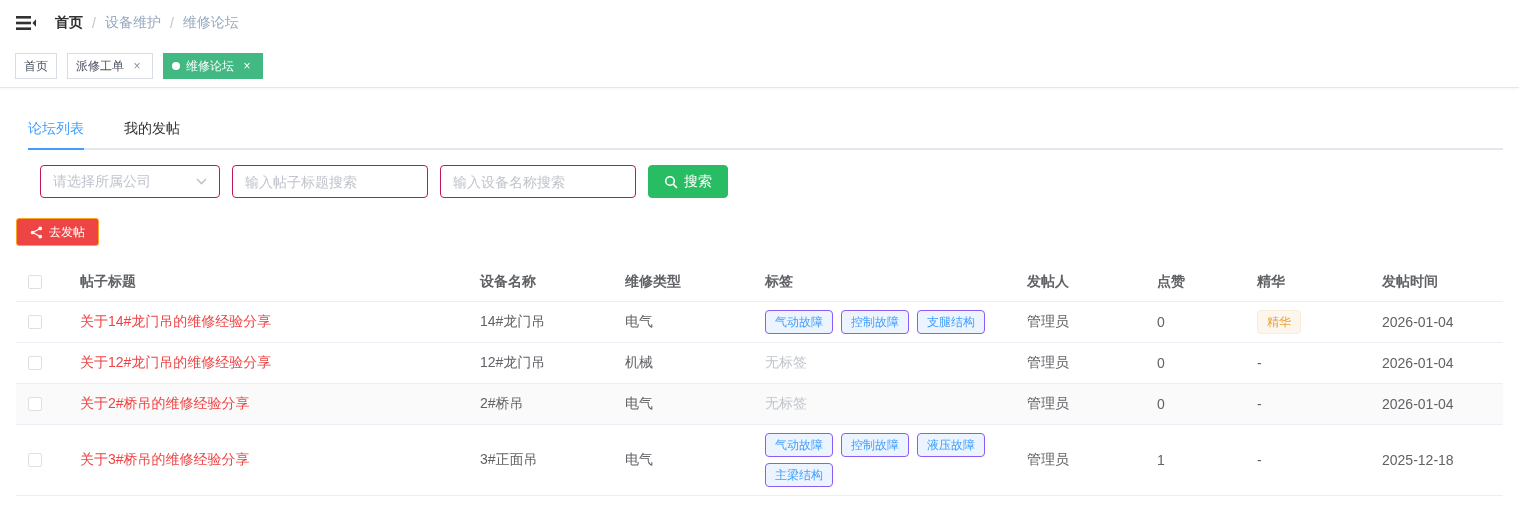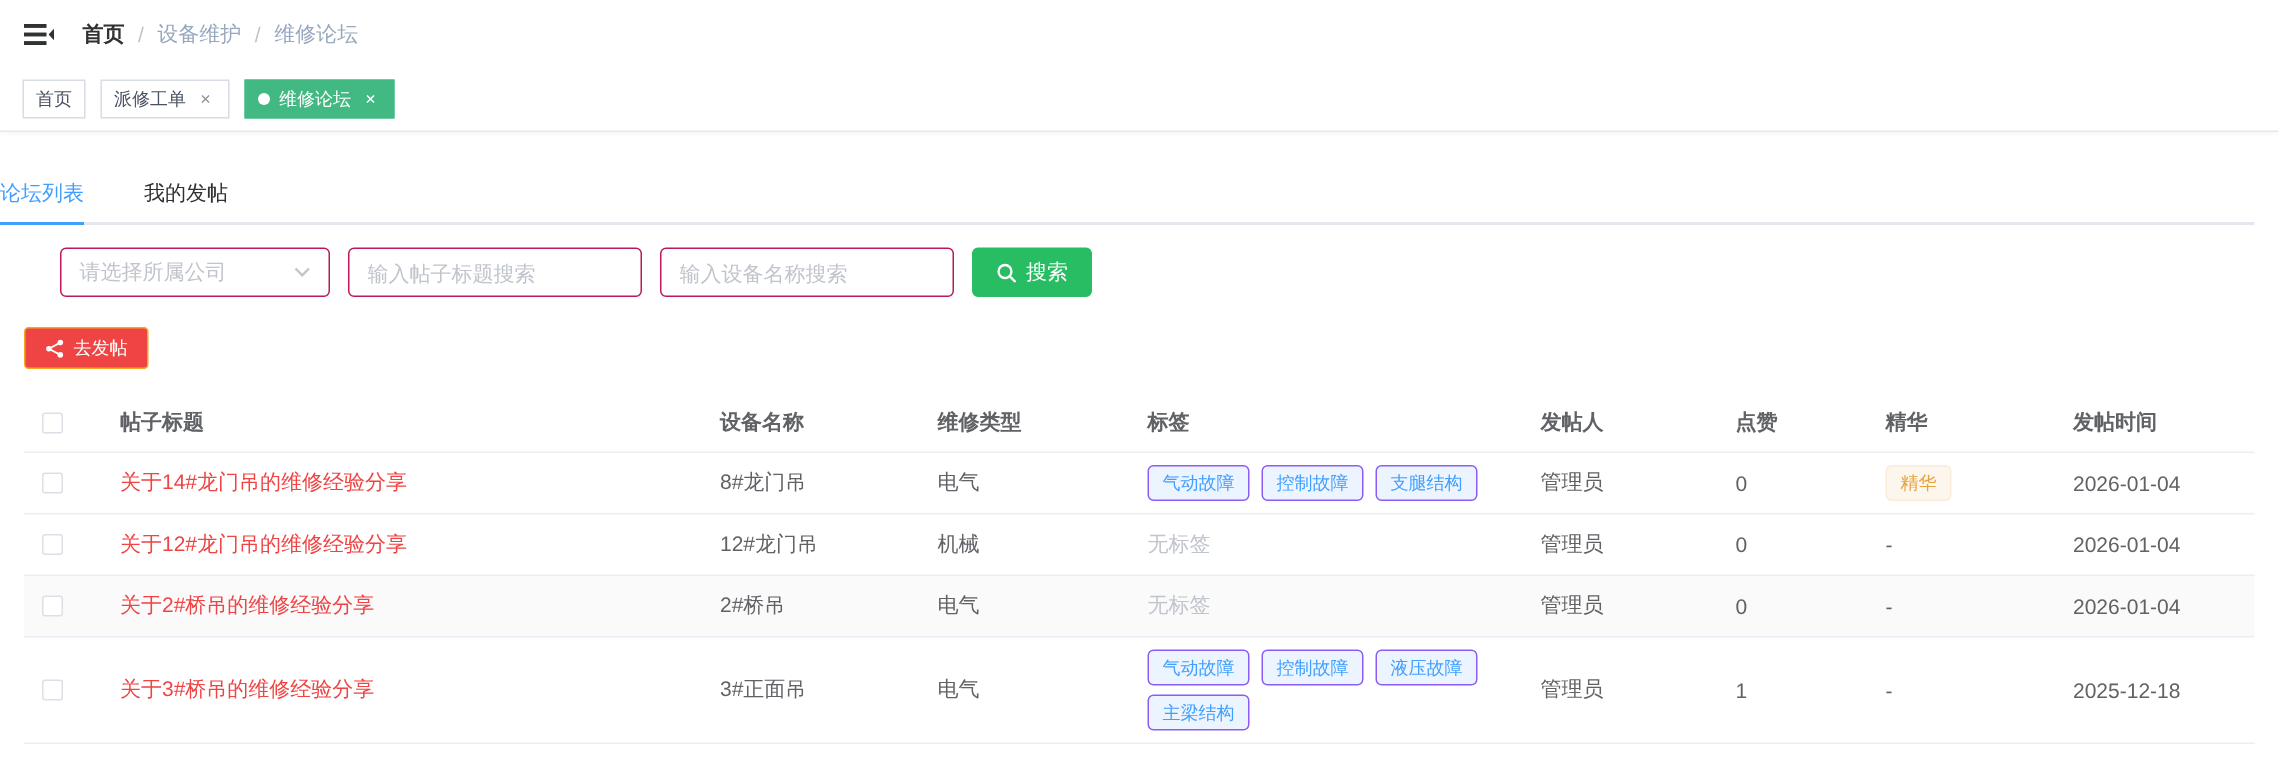--- a/index.html
+++ b/index.html
@@ -25,21 +25,21 @@
     display: inline-flex; align-items: center; justify-content: center; border-radius: 50%; cursor: pointer; }
   .tv-item.active { background: #42b983; border-color: #42b983; color: #fff; }
   .tv-item.active .tv-dot { width: 8px; height: 8px; border-radius: 50%; background: #fff;
     display: inline-block; margin-right: 6px; }
   .tv-item.active .tv-close { color: #fff; }
 
   
   .content { padding: 0 0 0 0; }
 
   
-  .el-tabs { margin: 20px 16px 0 0; position: relative; }
+  .el-tabs { margin: 20px 16px 0 28px; position: relative; }
   .el-tabs-nav { display: flex; position: relative; }
   .el-tab { height: 40px; line-height: 40px; font-size: 14px; color: #303133;
     padding: 0 20px; cursor: pointer; position: relative; }
   .el-tab:first-child { padding-left: 0; }
   .el-tab.active { color: #409eff; }
   .el-tabs-track { height: 2px; background: #e4e7ed; width: 100%; }
   .el-tabs-bar { position: absolute; bottom: 0; left: 0; width: 56px; height: 2px; background: #409eff; }
 
   
   .filter-row { display: flex; align-items: center; margin: 15px 16px 0 40px; gap: 12px; }
@@ -185,21 +185,21 @@
     </div>
     <div class="t-body">
 
       <div class="t-row">
         <div class="t-cell c-sel">
             <span class="checkbox"></span>
           </div>
         <div class="t-cell c-title">
             <a class="link">关于14#龙门吊的维修经验分享</a>
           </div>
-        <div class="t-cell c-dev">8#龙门吊</div>
+        <div class="t-cell c-dev">14#龙门吊</div>
         <div class="t-cell c-type">电气</div>
         <div class="t-cell c-tags">
           <span class="tag">气动故障</span>
           <span class="tag">控制故障</span>
           <span class="tag">支腿结构</span>
         </div>
         <div class="t-cell c-poster">管理员</div>
         <div class="t-cell c-likes">0</div>
         <div class="t-cell c-digest">
             <span class="tag tag-digest">精华</span>

